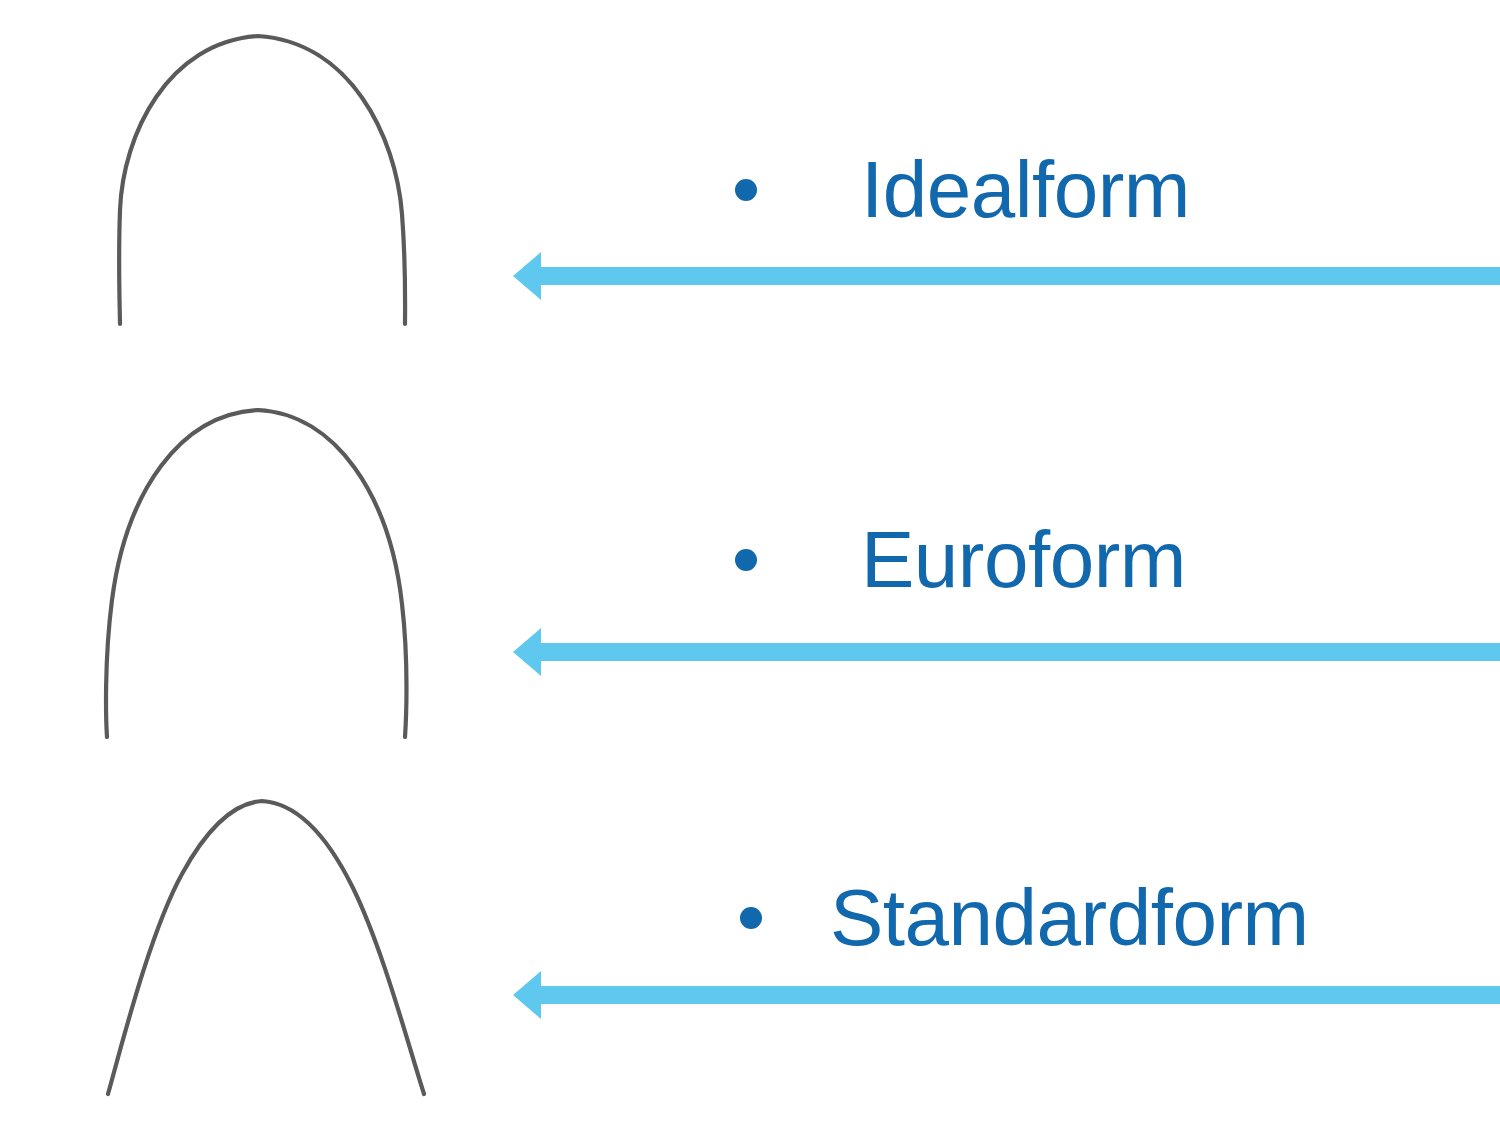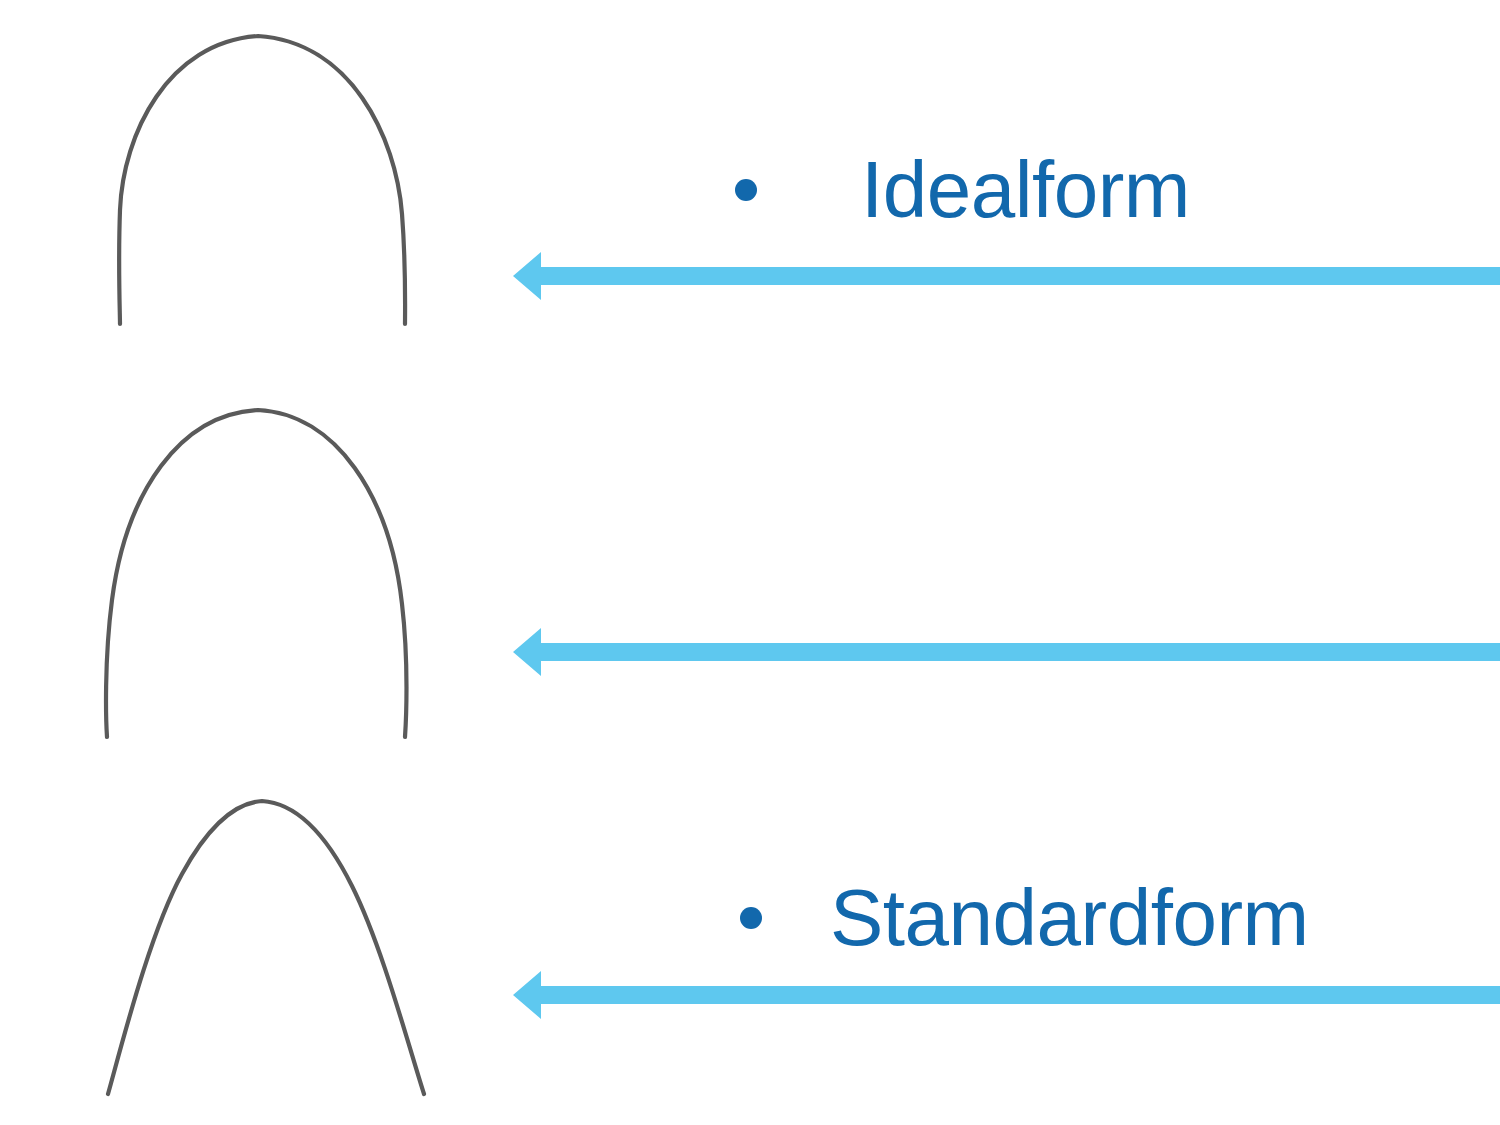--- a/index.html
+++ b/index.html
@@ -118,20 +118,24 @@
                C 409 272, 406 330, 405 345" fill="none" stroke="#5a5a5a" stroke-width="4.2" stroke-linecap="round"></path>
     </svg>
   </div>
 
   <div class="arrow-row" id="arrow-row-2">
     <svg viewBox="0 0 1000 56" preserveAspectRatio="none" aria-hidden="true">
       <path d="M8 28 L36 4 L36 19 L1000 19 L1000 37 L36 37 L36 52 Z" fill="#5ec8ef"></path>
     </svg>
   </div>
 
+  <div class="label-row" id="label-row-2">
+    <span class="bullet-dot"></span>
+    <span class="label-text">Euroform</span>
+  </div>
 
   <div class="arch-figure" id="arch-row-3">
     <svg viewBox="0 0 500 330" preserveAspectRatio="none" aria-hidden="true">
       <path d="M108 312
                C 122 262, 150 150, 182 92
                C 206 48, 232 21, 262 19
                C 296 21, 326 52, 352 104
                C 382 164, 408 262, 424 312" fill="none" stroke="#5a5a5a" stroke-width="4.2" stroke-linecap="round"></path>
     </svg>
   </div>

